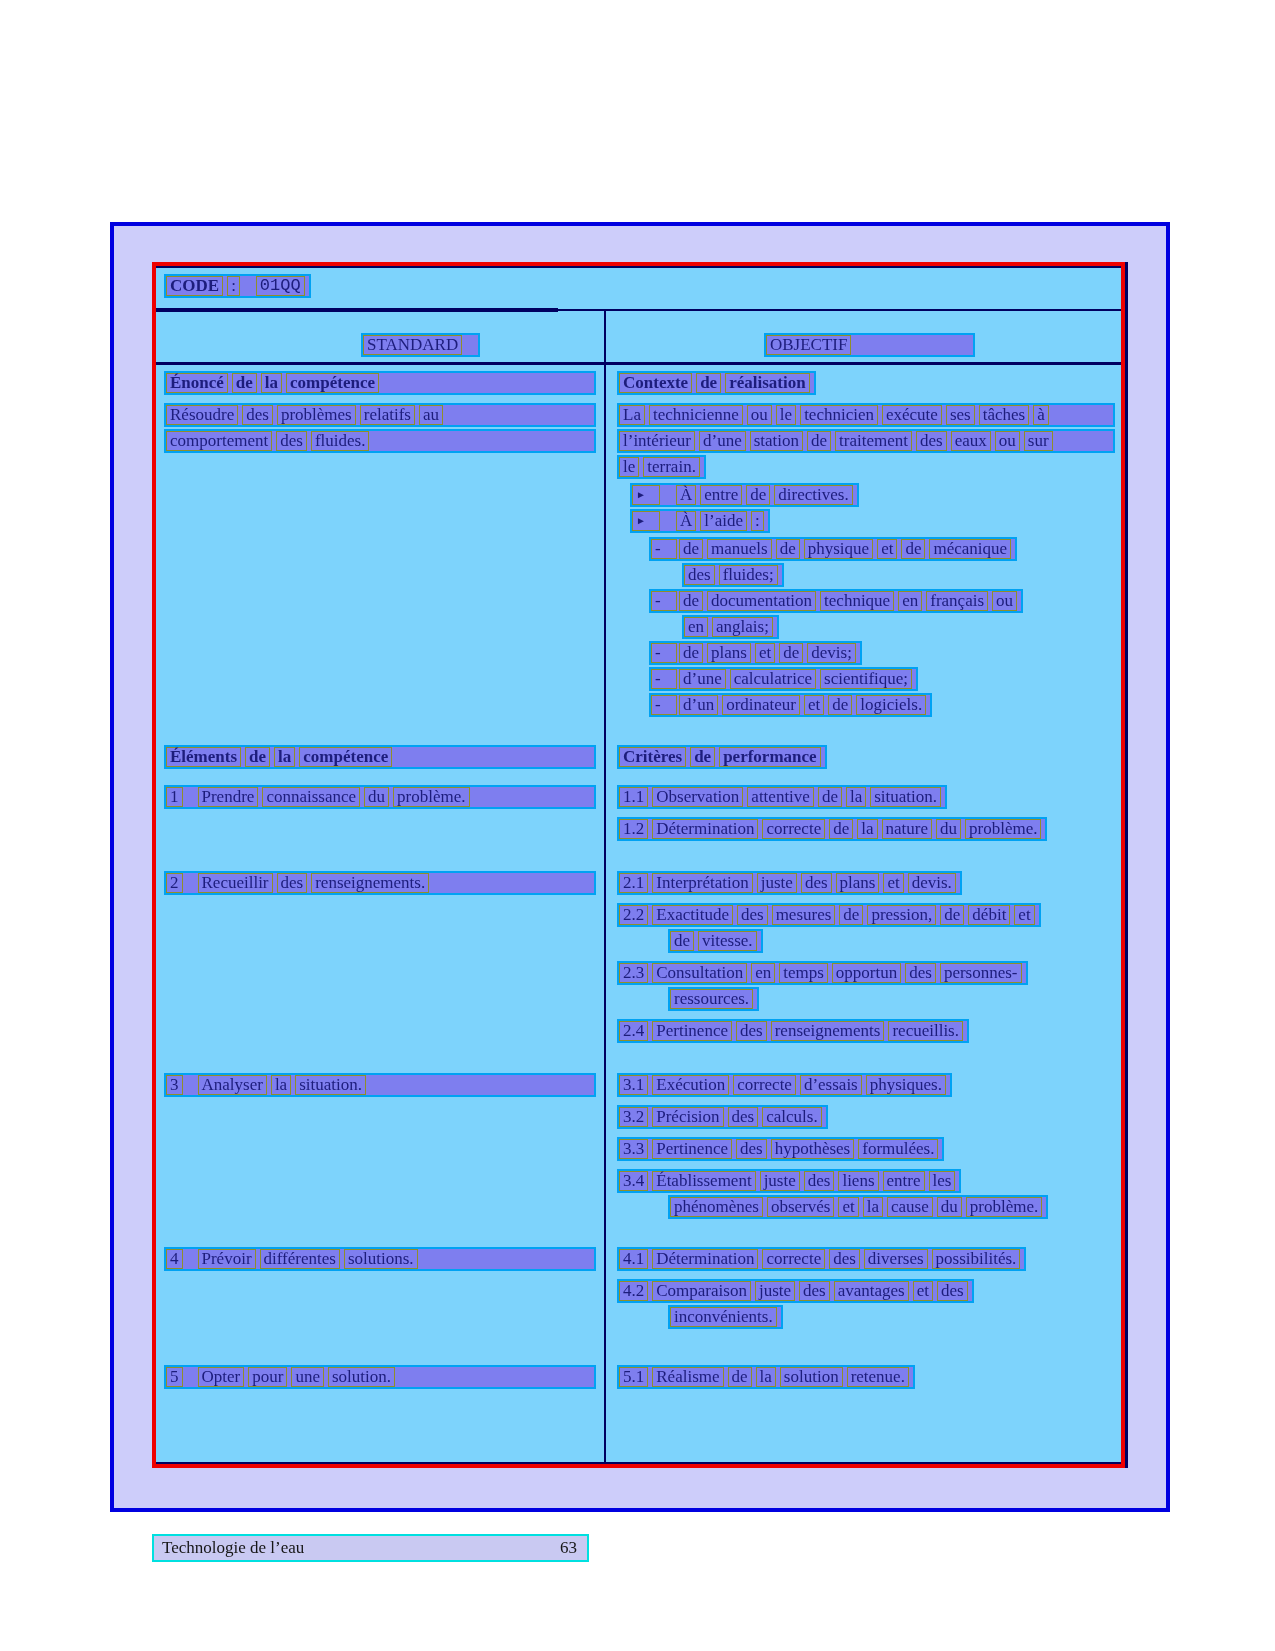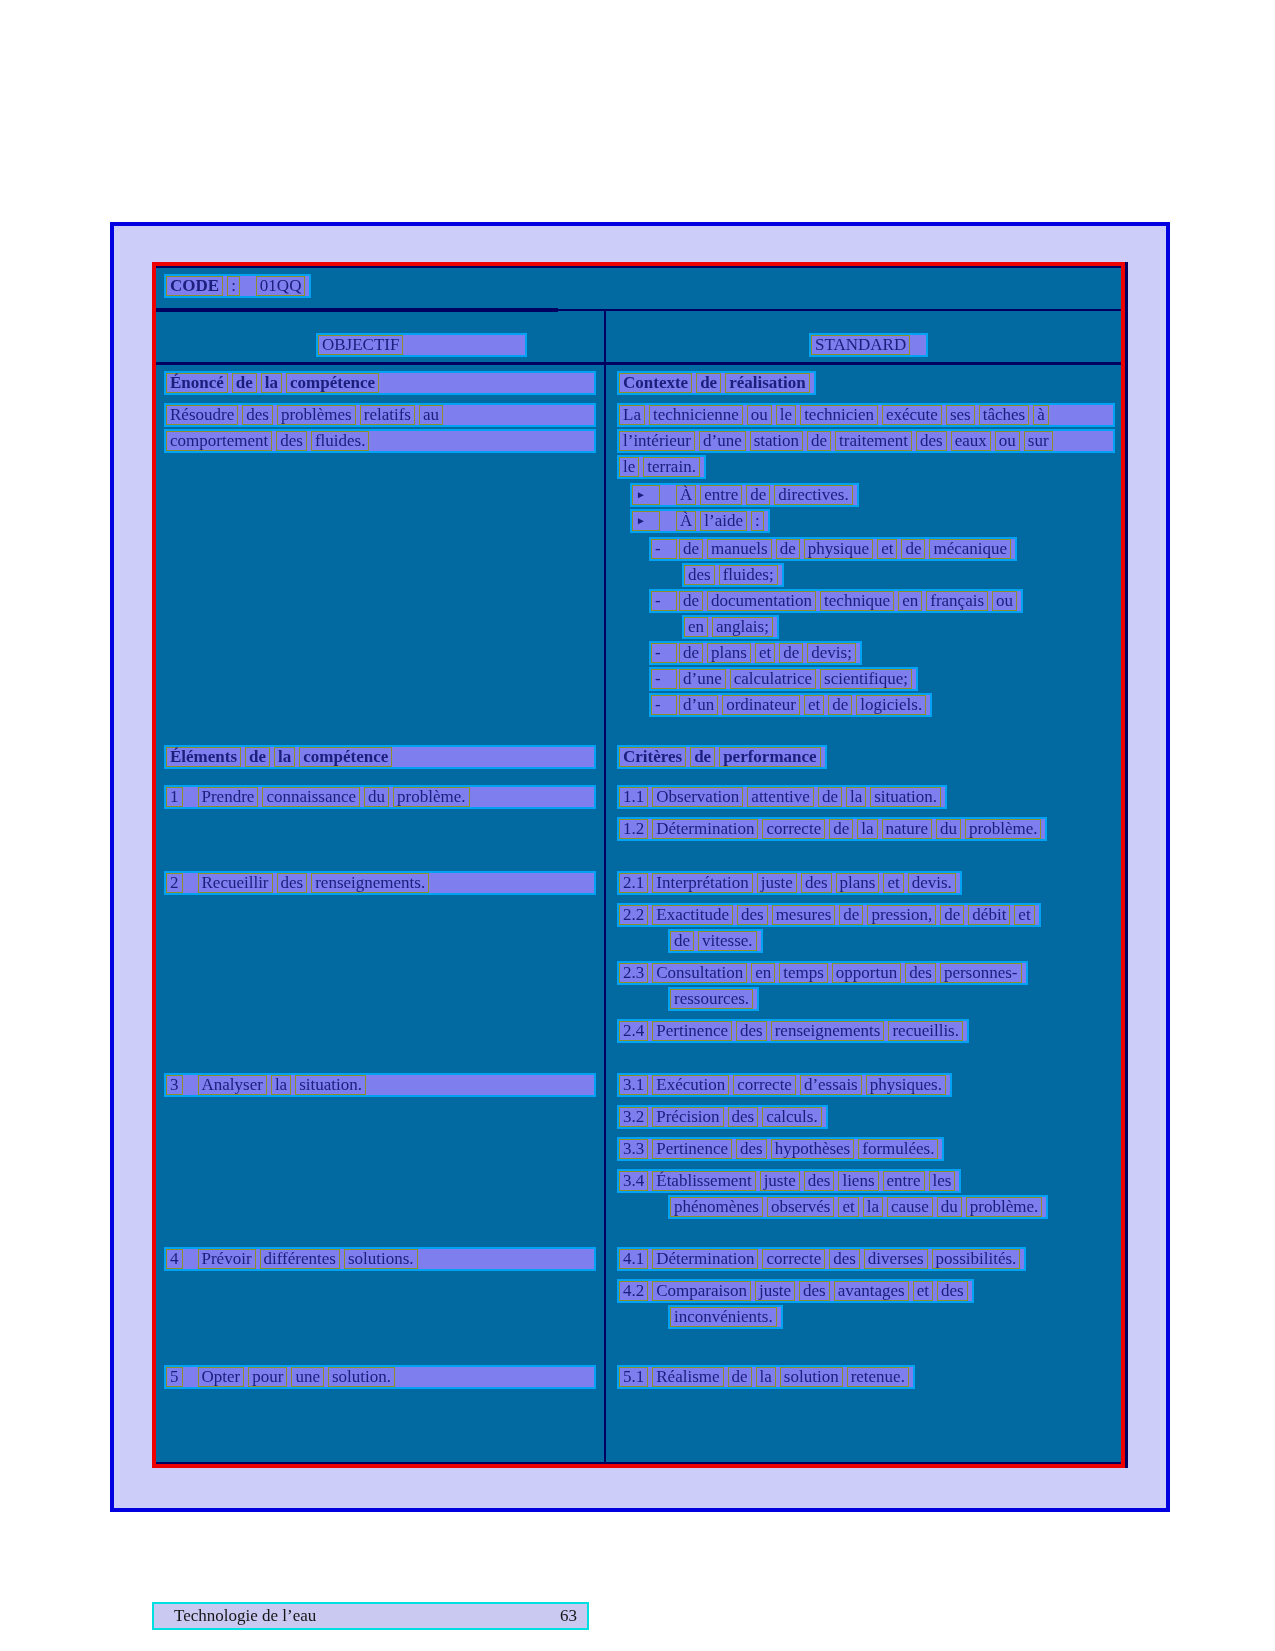--- a/index.html
+++ b/index.html
@@ -3,21 +3,21 @@
 <meta charset="utf-8">
 <style>
   html,body { margin:0; padding:0; background:#ffffff; }
   .page { position:relative; width:1275px; height:1651px; background:#ffffff;
           font-family:"Liberation Serif", serif; overflow:hidden; }
 
   .outer-box { position:absolute; left:110px; top:222px; width:1060px; height:1290px;
                box-sizing:border-box; background:#cdcdfa; border:4px solid #0000e0; }
 
   .red-box { position:absolute; left:38px; top:36px; width:973px; height:1206px;
-             box-sizing:border-box; background:#0369a1; border:4px solid #ee0000;
+             box-sizing:border-box; background:#7dd3fc; border:4px solid #ee0000;
              box-shadow: 3px 0 0 #000060, inset 0 2px 0 #000060, inset 0 -2px 0 #000060;
              display:flex; flex-direction:column; }
 
   .code-row { padding:8px 0 0 8px; }
   .rule-thin { margin-top:9px; height:2px; background:#000060; position:relative; }
   .rule-thin .thick { position:absolute; left:0; top:-1px; width:402px; height:4px; background:#000060; }
 
   .lower { position:relative; flex:1; display:flex; flex-direction:column; }
   .divider { position:absolute; left:448px; top:0; bottom:0; width:2px; background:#000060; }
 
@@ -50,27 +50,27 @@
   .cont-r { margin-left:51px; }
   .cont-s { margin-left:65px; }
   .b-line { margin-left:13px; }
   .d-line { margin-left:32px; }
   .blt { min-width:28px; margin-right:16px; }
   .dsh { min-width:26px; margin-right:2px; }
   .blt-g { font-size:10px; }
 
   .obj-bar { margin-left:160px; padding-right:118px; }
   .std-bar { margin-left:205px; padding-right:12px; }
-  .gap-l { margin-left:12px; }
+  .gap-l { margin-left:12px;font-family:Liberation Mono, monospace; }
   .colon-w { min-width:10px; }
 
-  .footer { position:absolute; left:152px; top:1602px; width:437px; height:28px;
+  .footer { position:absolute; left:152px; top:1534px; width:437px; height:28px;
             box-sizing:border-box; background:#c9c9f2; border:2px solid #00e0e0;
             display:flex; align-items:center; justify-content:space-between;
-            padding:0 10px 0 20px; font-size:17px; color:#161616; }
+            padding:0 10px 0 8px; font-size:17px; color:#161616; }
 </style>
 </head>
 <body>
 
 <div class="page">
 
   <div class="outer-box">
     <div class="red-box">
 
       <div class="code-row">
@@ -82,27 +82,27 @@
       </div>
       <div class="rule-thin">
           <div class="thick"></div>
         </div>
 
       <div class="lower">
         <div class="divider"></div>
 
         <div class="hdr-row">
           <div>
+            <div class="bar fit std-bar">
+              <span class="w">STANDARD</span>
+            </div>
+          </div>
+          <div>
             <div class="bar fit obj-bar">
               <span class="w">OBJECTIF</span>
-            </div>
-          </div>
-          <div>
-            <div class="bar fit std-bar">
-              <span class="w">STANDARD</span>
             </div>
           </div>
         </div>
         <div class="rule-heavy"></div>
 
         <div class="tbl">
 
           <div class="trow">
             <div class="cl">
               <div class="bar full bold mb8">

